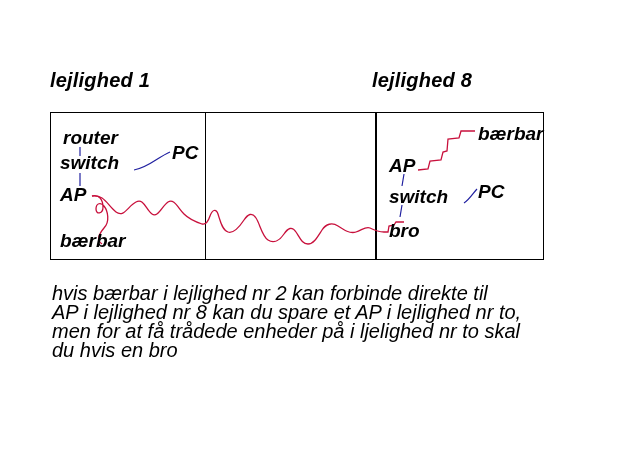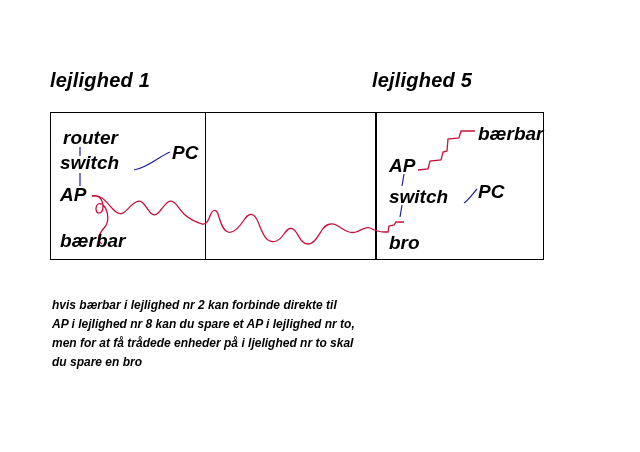--- a/index.html
+++ b/index.html
@@ -58,21 +58,21 @@
   #lbl-switch   { left: 60px;  top: 153px; }
   #lbl-ap-1     { left: 60px;  top: 185px; }
   #lbl-baerbar1 { left: 60px;  top: 231px; }
   #lbl-pc-1     { left: 172px; top: 143px; }
 
   
   #lbl-baerbar2 { left: 478px; top: 124px; }
   #lbl-ap-2     { left: 389px; top: 156px; }
   #lbl-switch2  { left: 389px; top: 187px; }
   #lbl-pc-2     { left: 478px; top: 182px; }
-  #lbl-bro      { left: 389px; top: 233px; }
+  #lbl-bro      { left: 389px; top: 221px; }
 
   
   #wires {
     position: absolute;
     left: 0; top: 0;
     width: 640px; height: 452px;
     pointer-events: none;
   }
   .wire-wireless {
     fill: none;
@@ -82,37 +82,37 @@
   .wire-wired {
     fill: none;
     stroke: #2020A0;
     stroke-width: 1.2;
   }
 
   
   #caption {
     position: absolute;
     left: 52px;
-    top: 296px;
+    top: 284px;
     width: 540px;
     font-style: italic;
-    font-weight: bold;
-    font-size: 12px;
+    font-weight: normal;
+    font-size: 20px;
     line-height: 19px;
     color: #000000;
   }
   #caption .cap-line { display: block; white-space: nowrap; }
 </style>
 </head>
 <body>
 
 <div id="canvas">
 
   <div class="apt-title" id="title-left">lejlighed 1</div>
-  <div class="apt-title" id="title-right">lejlighed 5</div>
+  <div class="apt-title" id="title-right">lejlighed 8</div>
 
   <div class="box" id="box-left"></div>
   <div class="box" id="box-middle"></div>
   <div class="box" id="box-right"></div>
 
   <svg id="wires" viewBox="0 0 640 452" xmlns="http://www.w3.org/2000/svg">
 
     <path class="wire-wired" d="M 80 147 L 80 156"></path>
     <path class="wire-wired" d="M 80 173 L 80 186"></path>
 
@@ -175,16 +175,16 @@
   <div class="dev" id="lbl-baerbar2">bærbar</div>
   <div class="dev" id="lbl-ap-2">AP</div>
   <div class="dev" id="lbl-switch2">switch</div>
   <div class="dev" id="lbl-pc-2">PC</div>
   <div class="dev" id="lbl-bro">bro</div>
 
   <div id="caption">
     <span class="cap-line">hvis bærbar i lejlighed nr 2 kan forbinde direkte til</span>
     <span class="cap-line">AP i lejlighed nr 8 kan du spare et AP i lejlighed nr to,</span>
     <span class="cap-line">men for at få trådede enheder på i ljelighed nr to skal</span>
-    <span class="cap-line">du spare en bro</span>
+    <span class="cap-line">du hvis en bro</span>
   </div>
 
 </div>
 
 </body></html>

